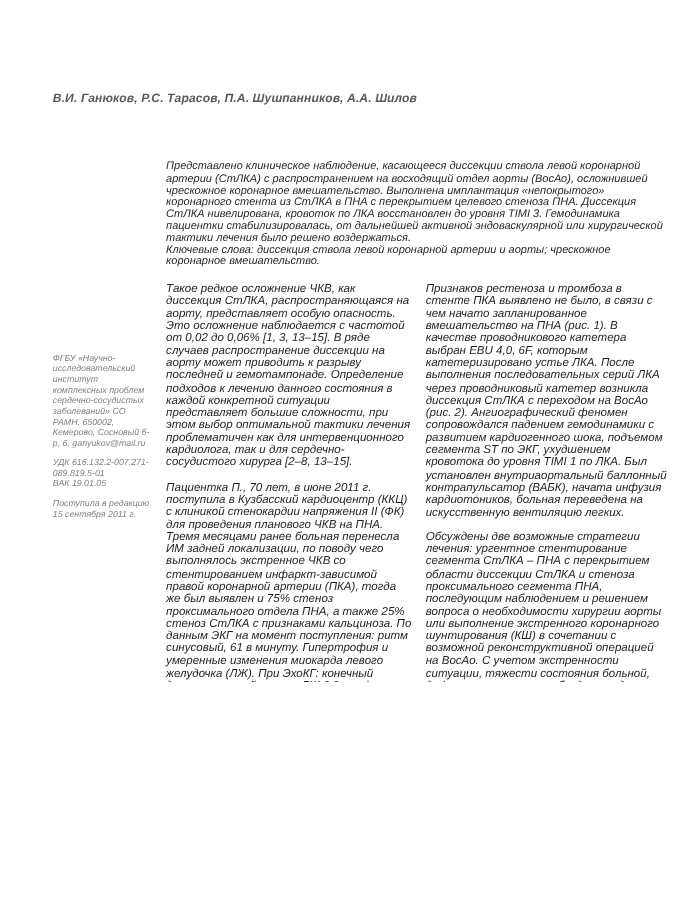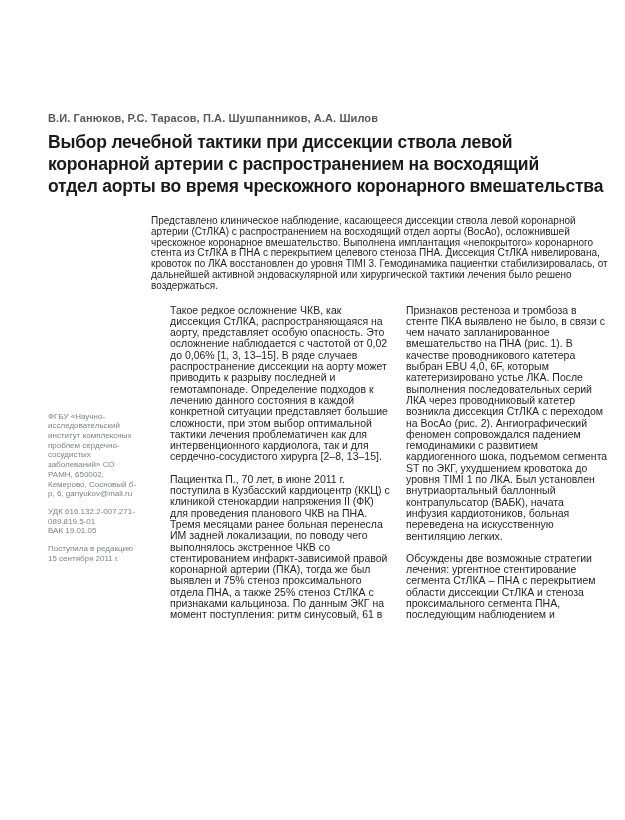--- a/index.html
+++ b/index.html
@@ -1,24 +1,25 @@
 <!DOCTYPE html>
 <html lang="ru"><head>
 <meta charset="utf-8">
 <style>
   html,body{margin:0;padding:0;background:#ffffff;}
   .page{
     position:relative;
     width:625px;height:620px;
     background:#ffffff;
     box-sizing:border-box;
-    padding:112px 17px 0 48px;
+    padding:84px 17px 0 48px;
     font-family:"Liberation Sans","DejaVu Sans",sans-serif;
     color:#231f20;
     overflow:hidden;
+    font-style:italic;
   }
   .authors{
     font-size:11px;
     font-weight:bold;
     color:#58595b;
     letter-spacing:0.1px;
   }
   .title{
     margin:7px 0 0 0;
     font-size:17.5px;
@@ -40,63 +41,59 @@
     font-size:8px;
     line-height:9.7px;
     color:#808285;
   }
   .sidebar .meta-block{margin:0 0 8px 0;}
   .main{flex:1 1 auto;min-width:0;}
   .abstract-block{
     font-size:10px;
     line-height:10.8px;
     color:#231f20;
+    margin-top:32px;
   }
   .columns{
     display:flex;
     margin-top:13px;
-    margin-left:19px;
   }
   .col{
     font-size:10.5px;
     line-height:11.3px;
     color:#231f20;
   }
   .col-left{width:223px;margin-right:13px;flex:0 0 auto;}
   .col-right{flex:1 1 auto;min-width:0;}
   .col p{margin:0 0 11px 0;}
 </style>
 </head>
 <body>
 
 <div class="page">
 
   <div class="authors">В.И. Ганюков, Р.С. Тарасов, П.А. Шушпанников, А.А. Шилов</div>
 
-  <h1 class="title">
-    <span class="tline">Выбор лечебной тактики при диссекции ствола левой</span>
-    <span class="tline">коронарной артерии с распространением на восходящий</span>
-    <span class="tline">отдел аорты во время чрескожного коронарного вмешательства</span>
-  </h1>
 
   <div class="content">
 
     <aside class="sidebar">
       <div class="meta-block">ФГБУ «Научно-исследовательский институт комплексных проблем сердечно-сосудистых заболеваний» СО РАМН, 650002, Кемерово, Сосновый б-р, 6, ganyukov@mail.ru</div>
       <div class="meta-block">
         <div>УДК 616.132.2-007.271-089.819.5-01</div>
         <div>ВАК 19.01.05</div>
       </div>
       <div class="meta-block">Поступила в редакцию 15 сентября 2011 г.</div>
     </aside>
 
     <div class="main">
 
       <div class="abstract-block">
         <div>Представлено клиническое наблюдение, касающееся диссекции ствола левой коронарной артерии (СтЛКА) с распространением на восходящий отдел аорты (ВосАо), осложнившей чрескожное коронарное вмешательство. Выполнена имплантация «непокрытого» коронарного стента из СтЛКА в ПНА с перекрытием целевого стеноза ПНА. Диссекция СтЛКА нивелирована, кровоток по ЛКА восстановлен до уровня TIMI 3. Гемодинамика пациентки стабилизировалась, от дальнейшей активной эндоваскулярной или хирургической тактики лечения было решено воздержаться.</div>
+        <div>Ключевые слова: диссекция ствола левой коронарной артерии и аорты; чрескожное коронарное вмешательство.</div>
       </div>
 
       <div class="columns">
         <div class="col col-left">
           <p>Такое редкое осложнение ЧКВ, как диссекция СтЛКА, распространяющаяся на аорту, представляет особую опасность. Это осложнение наблюдается с частотой от 0,02 до 0,06% [1, 3, 13–15]. В ряде случаев распространение диссекции на аорту может приводить к разрыву последней и гемотампонаде. Определение подходов к лечению данного состояния в каждой конкретной ситуации представляет большие сложности, при этом выбор оптимальной тактики лечения проблематичен как для интервенционного кардиолога, так и для сердечно-сосудистого хирурга [2–8, 13–15].</p>
           <p>Пациентка П., 70 лет, в июне 2011 г. поступила в Кузбасский кардиоцентр (ККЦ) с клиникой стенокардии напряжения II (ФК) для проведения планового ЧКВ на ПНА. Тремя месяцами ранее больная перенесла ИМ задней локализации, по поводу чего выполнялось экстренное ЧКВ со стентированием инфаркт-зависимой правой коронарной артерии (ПКА), тогда же был выявлен и 75% стеноз проксимального отдела ПНА, а также 25% стеноз СтЛКА с признаками кальциноза. По данным ЭКГ на момент поступления: ритм синусовый, 61 в минуту. Гипертрофия и умеренные изменения миокарда левого желудочка (ЛЖ). При ЭхоКГ: конечный диастолический размер ЛЖ 6,0 см, фракция выброса ЛЖ 64%. Зон с нарушением локальной сократимости не выявлено.</p>
         </div>
         <div class="col col-right">
           <p>Признаков рестеноза и тромбоза в стенте ПКА выявлено не было, в связи с чем начато запланированное вмешательство на ПНА (рис. 1). В качестве проводникового катетера выбран EBU 4,0, 6F, которым катетеризировано устье ЛКА. После выполнения последовательных серий ЛКА через проводниковый катетер возникла диссекция СтЛКА с переходом на ВосАо (рис. 2). Ангиографический феномен сопровождался падением гемодинамики с развитием кардиогенного шока, подъемом сегмента ST по ЭКГ, ухудшением кровотока до уровня TIMI 1 по ЛКА. Был установлен внутриаортальный баллонный контрапульсатор (ВАБК), начата инфузия кардиотоников, больная переведена на искусственную вентиляцию легких.</p>
           <p>Обсуждены две возможные стратегии лечения: ургентное стентирование сегмента СтЛКА – ПНА с перекрытием области диссекции СтЛКА и стеноза проксимального сегмента ПНА, последующим наблюдением и решением вопроса о необходимости хирургии аорты или выполнение экстренного коронарного шунтирования (КШ) в сочетании с возможной реконструктивной операцией на ВосАо. С учетом экстренности ситуации, тяжести состояния больной, дефицита времени, необходимого для транспортировки в операционную, и технической возможностью ЧКВ, было принято решение о стентировании сегмента СтЛКА – ПНА.</p>

